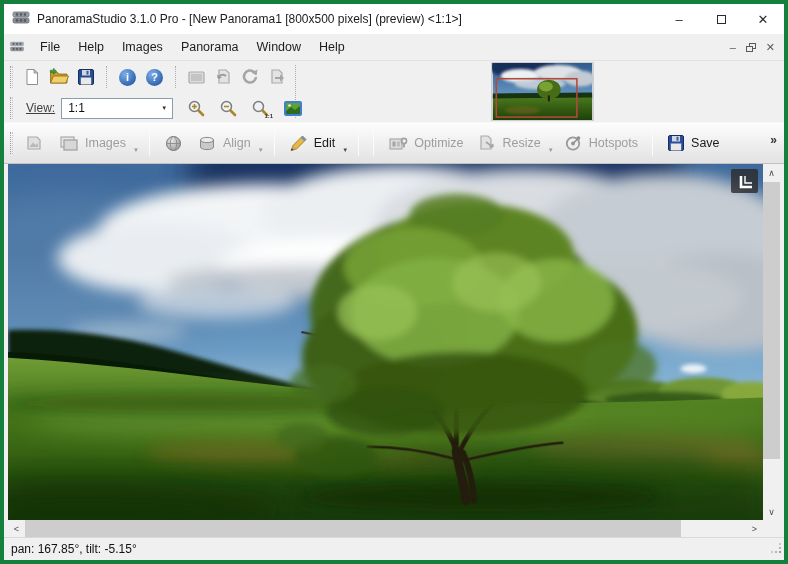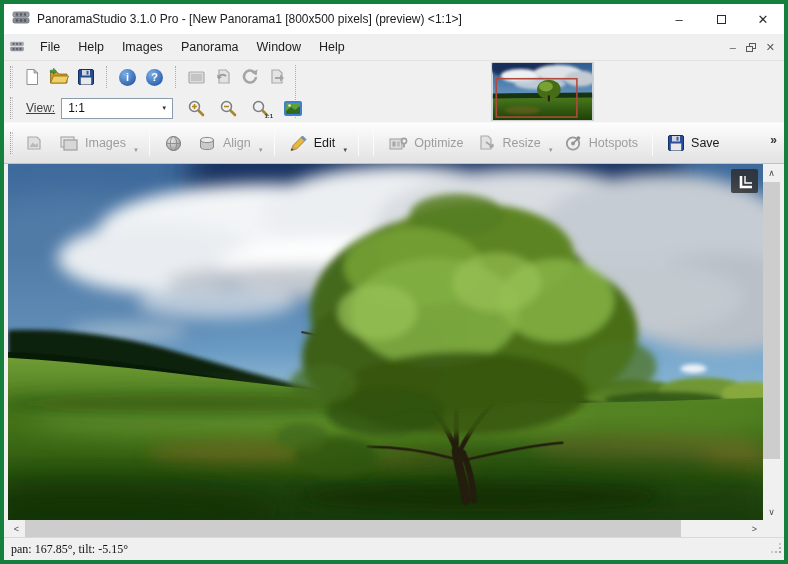--- a/index.html
+++ b/index.html
@@ -91,21 +91,21 @@
   .vtrack { flex: 1; position: relative; }
   .vthumb { position: absolute; left: 0; right: 0; top: 1px; height: 86%; background: #cdcdcd; }
 
   .hscroll-row { height: 17px; flex: 0 0 auto; display: flex; }
   .htrack { flex: 1; position: relative; background: #f0f0f0; }
   .hthumb { position: absolute; top: 0; bottom: 0; left: 0; width: 91%; background: #cdcdcd; }
   .hcorner { width: 17px; background: #f0f0f0; }
 
   
   .statusbar { height: 23px; flex: 0 0 auto; border-top: 1px solid #d9d9d9; background: #f0f0f0;
-               display: flex; align-items: center; position: relative; font-family: Liberation Serif, serif; }
+               display: flex; align-items: center; position: relative; }
   .status-text { font-size: 12px; color: #111; padding-left: 7px; }
   .resize-grip { position: absolute; right: 2px; bottom: 2px; }
 </style>
 </head>
 <body>
 
 <div class="window">
 
   <div class="titlebar">
     <span class="app-icon">

